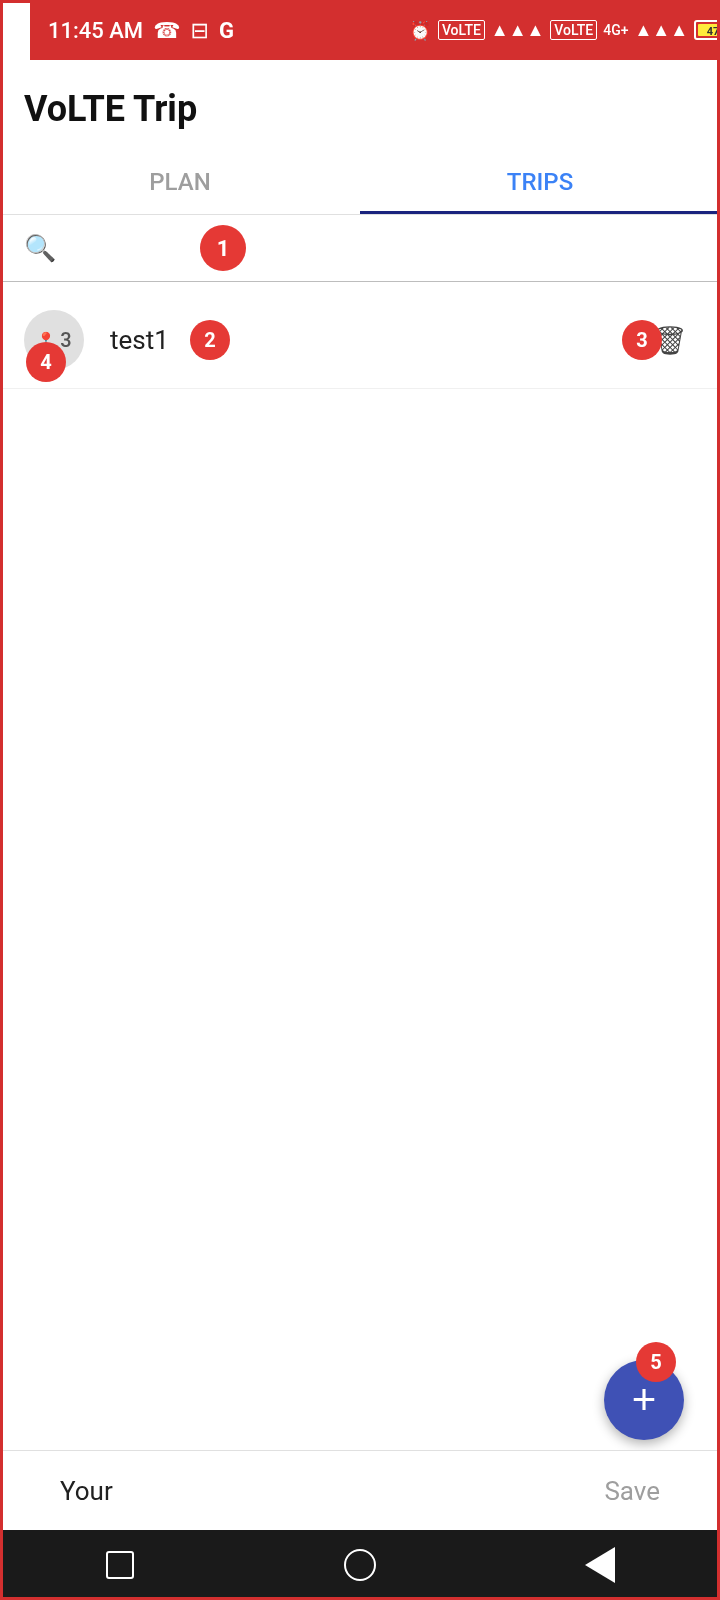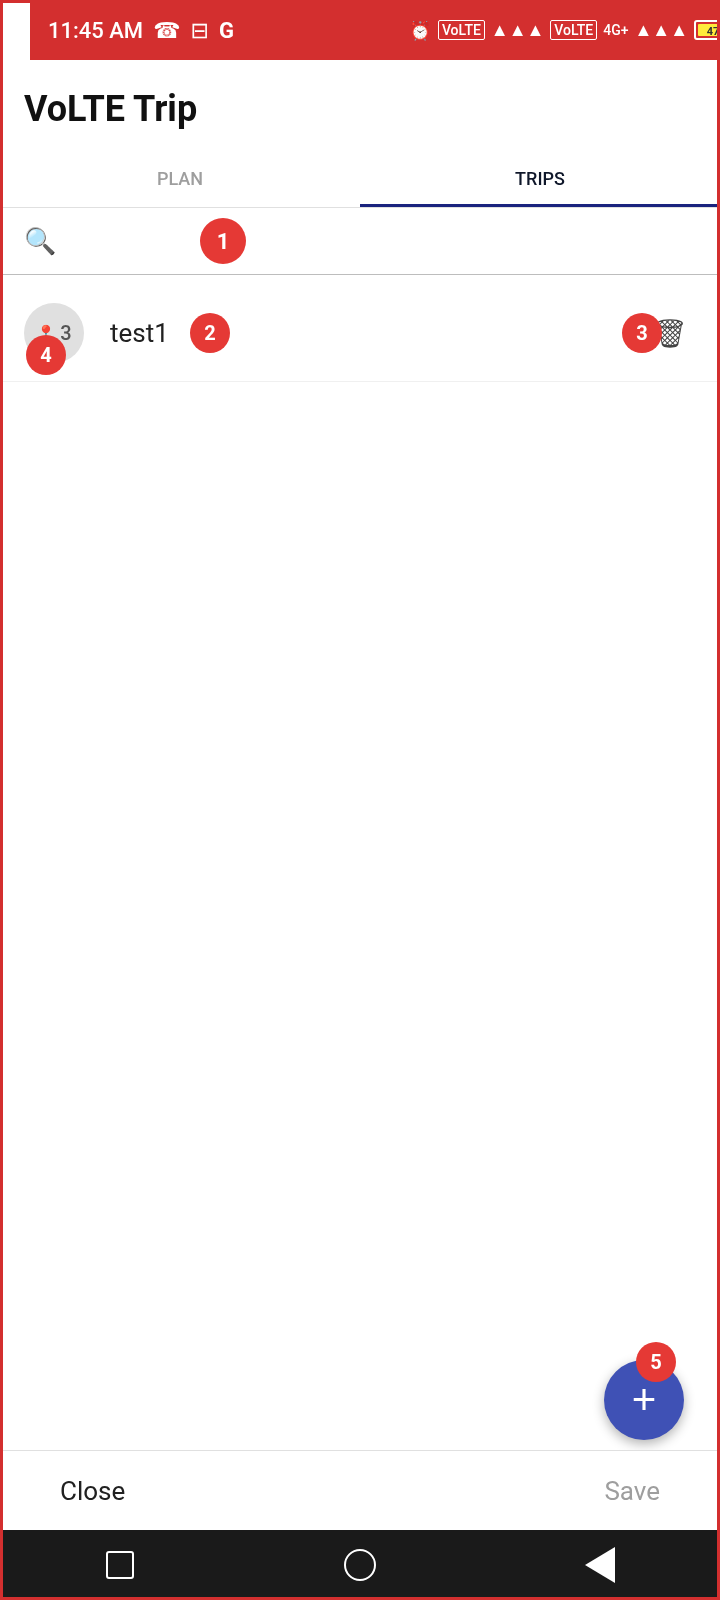--- a/index.html
+++ b/index.html
@@ -98,28 +98,28 @@
     
     .tabs {
       display: flex;
       width: 100%;
       border-bottom: 1px solid #e0e0e0;
     }
     .tab {
       flex: 1;
       text-align: center;
       padding: 18px 8px;
-      font-size: 18px;
+      font-size: 24px;
       font-weight: 500;
       color: #9e9e9e;
       cursor: pointer;
       position: relative;
     }
     .tab.active {
-      color: #0f172a;
+      color: #3b82f6;
     }
     .tab.active::after {
       content: '';
       position: absolute;
       bottom: 0;
       left: 0;
       right: 0;
       height: 3px;
       background: #1a237e;
     }
@@ -385,21 +385,21 @@
 
 <div class="red-badge" style="position:absolute; bottom: 218px; right: 44px; width:40px; height:40px; font-size:20px;">
   <span>5</span>
 </div>
 
 <button class="fab">
   <span class="fab-icon">+</span>
 </button>
 
 <div class="bottom-bar">
-  <span class="bottom-close">Close</span>
+  <span class="bottom-close">Your</span>
   <span class="bottom-save">Save</span>
 </div>
 
 <div class="nav-bar">
   <div class="nav-btn">
     <div class="nav-square"></div>
   </div>
   <div class="nav-btn">
     <div class="nav-circle"></div>
   </div>

